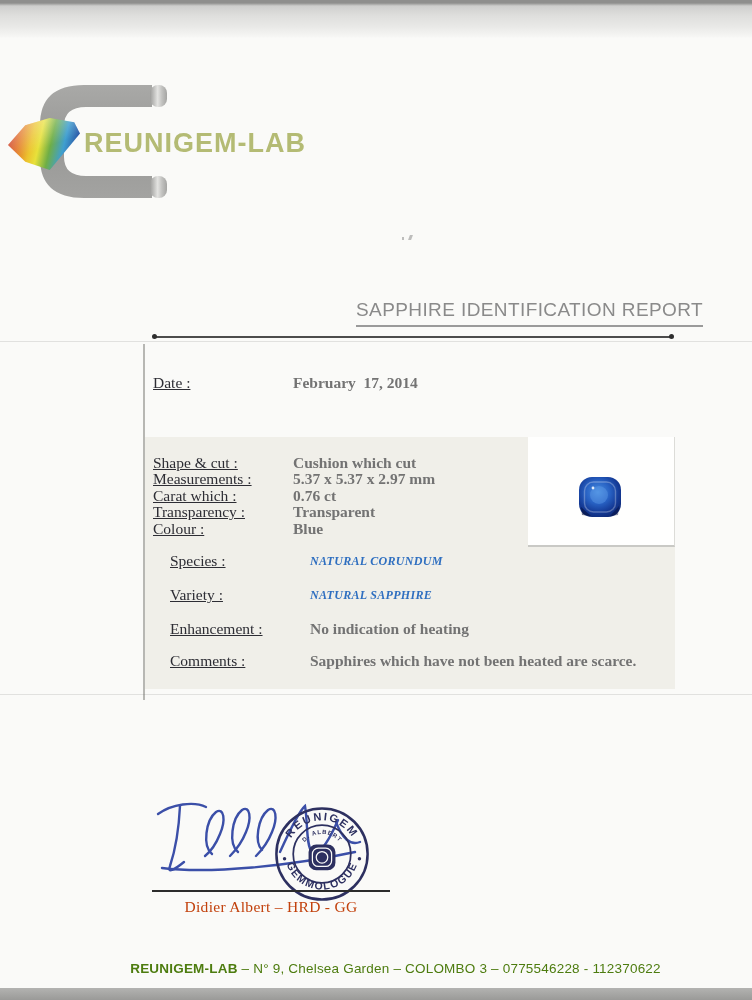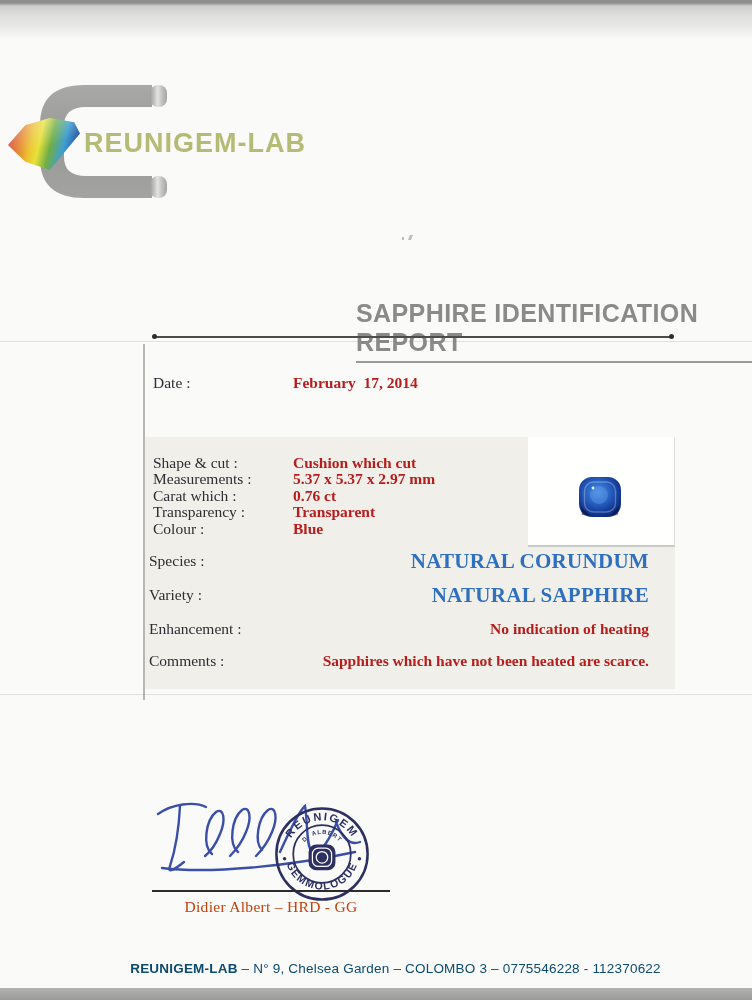--- a/index.html
+++ b/index.html
@@ -14,50 +14,50 @@
   .logo-c{position:absolute;left:40px;top:85px;}
   .logo-diamond{position:absolute;left:8px;top:118px;width:72px;height:52px;
     background:linear-gradient(103deg,#c9342b 4%,#e2722a 18%,#ecc32e 34%,#e8e13a 44%,#6fae46 58%,#3f9fd0 74%,#2b55a5 90%);
     clip-path:polygon(0 52%,24% 14%,58% 0,92% 8%,100% 30%,58% 100%,24% 84%);}
   .logo-diamond:after{content:"";position:absolute;inset:0;
     background:linear-gradient(160deg,rgba(255,255,255,.45),rgba(255,255,255,0) 55%);}
   .logo-text{position:absolute;left:84px;top:128px;font-family:"Liberation Sans",sans-serif;
     font-size:27px;font-weight:bold;letter-spacing:1px;color:#b4bb74;}
   
   .title{position:absolute;left:356px;top:299px;font-family:"Liberation Sans",sans-serif;
-    font-size:25px;font-weight:bold;letter-spacing:.4px;color:#8a8a8a;
+    font-size:19px;font-weight:normal;letter-spacing:.4px;color:#8a8a8a;
     border-bottom:2.5px solid #9a9a9a;padding-bottom:4px;}
   .rule{position:absolute;left:155px;top:336px;width:516px;height:2px;background:#4c4c4c;}
   .rule:before,.rule:after{content:"";position:absolute;top:-2px;width:5px;height:5px;border-radius:50%;background:#2e2e2e;}
   .rule:before{left:-3px;} .rule:after{right:-3px;}
   .fold{position:absolute;left:0;width:752px;height:1px;background:rgba(110,110,110,.18);}
   .vline{position:absolute;left:143px;top:344px;width:2px;height:356px;background:#b7b7b3;}
   
   .row{display:flex;line-height:16.4px;font-size:15.5px;}
-  .lbl{width:140px;color:#2d2d34;}
-  .val{font-weight:bold;color:#b91c1c;white-space:pre-wrap;}
+  .lbl{width:140px;color:#2d2d34;text-decoration:underline;}
+  .val{font-weight:bold;color:#737373;white-space:pre-wrap;}
   .meta{position:absolute;left:153px;top:373px;width:430px;}
   .meta .row{line-height:19px;}
   .content-box{position:absolute;left:145px;top:437px;width:530px;height:252px;background:#f0efe9;}
   .photo-box{position:absolute;left:528px;top:437px;width:146px;height:108px;background:#fffffe;
     border-right:1px solid #dcdcd8;border-bottom:2px solid #c9c9c5;}
   .props{position:absolute;left:153px;top:455px;width:420px;}
-  .cls-row{position:absolute;left:149px;width:500px;justify-content:space-between;}
-  .blue .val{color:#2f6fc0;font-size:21px;letter-spacing:.3px;}
+  .cls-row{position:absolute;left:170px;width:500px;}
+  .blue .val{color:#2f6fc0;font-size:12px;letter-spacing:.3px;font-style:italic;}
   
   .speck{position:absolute;background:#8a8a8a;opacity:.55;}
   
   .sig-svg{position:absolute;left:150px;top:786px;}
   .stamp{position:absolute;left:274px;top:806px;}
   .sig-line{position:absolute;left:152px;top:890px;width:238px;height:2px;background:#2c2c2c;}
   .sig-name{position:absolute;left:152px;top:898px;width:238px;text-align:center;
     font-size:15.5px;color:#c2410c;letter-spacing:.3px;}
   
   .footer{position:absolute;left:0;top:961px;width:752px;text-align:center;padding-left:39px;box-sizing:border-box;
-    font-family:"Liberation Sans",sans-serif;font-size:13.5px;color:#0c4a6e;letter-spacing:.2px;white-space:pre-wrap;}
+    font-family:"Liberation Sans",sans-serif;font-size:13.5px;color:#4d7c0f;letter-spacing:.2px;white-space:pre-wrap;}
   .footer .brand{font-weight:bold;}
 </style>
 </head>
 <body>
 
 <div class="page">
 
   <div class="top-band"></div>
 
   <div>

